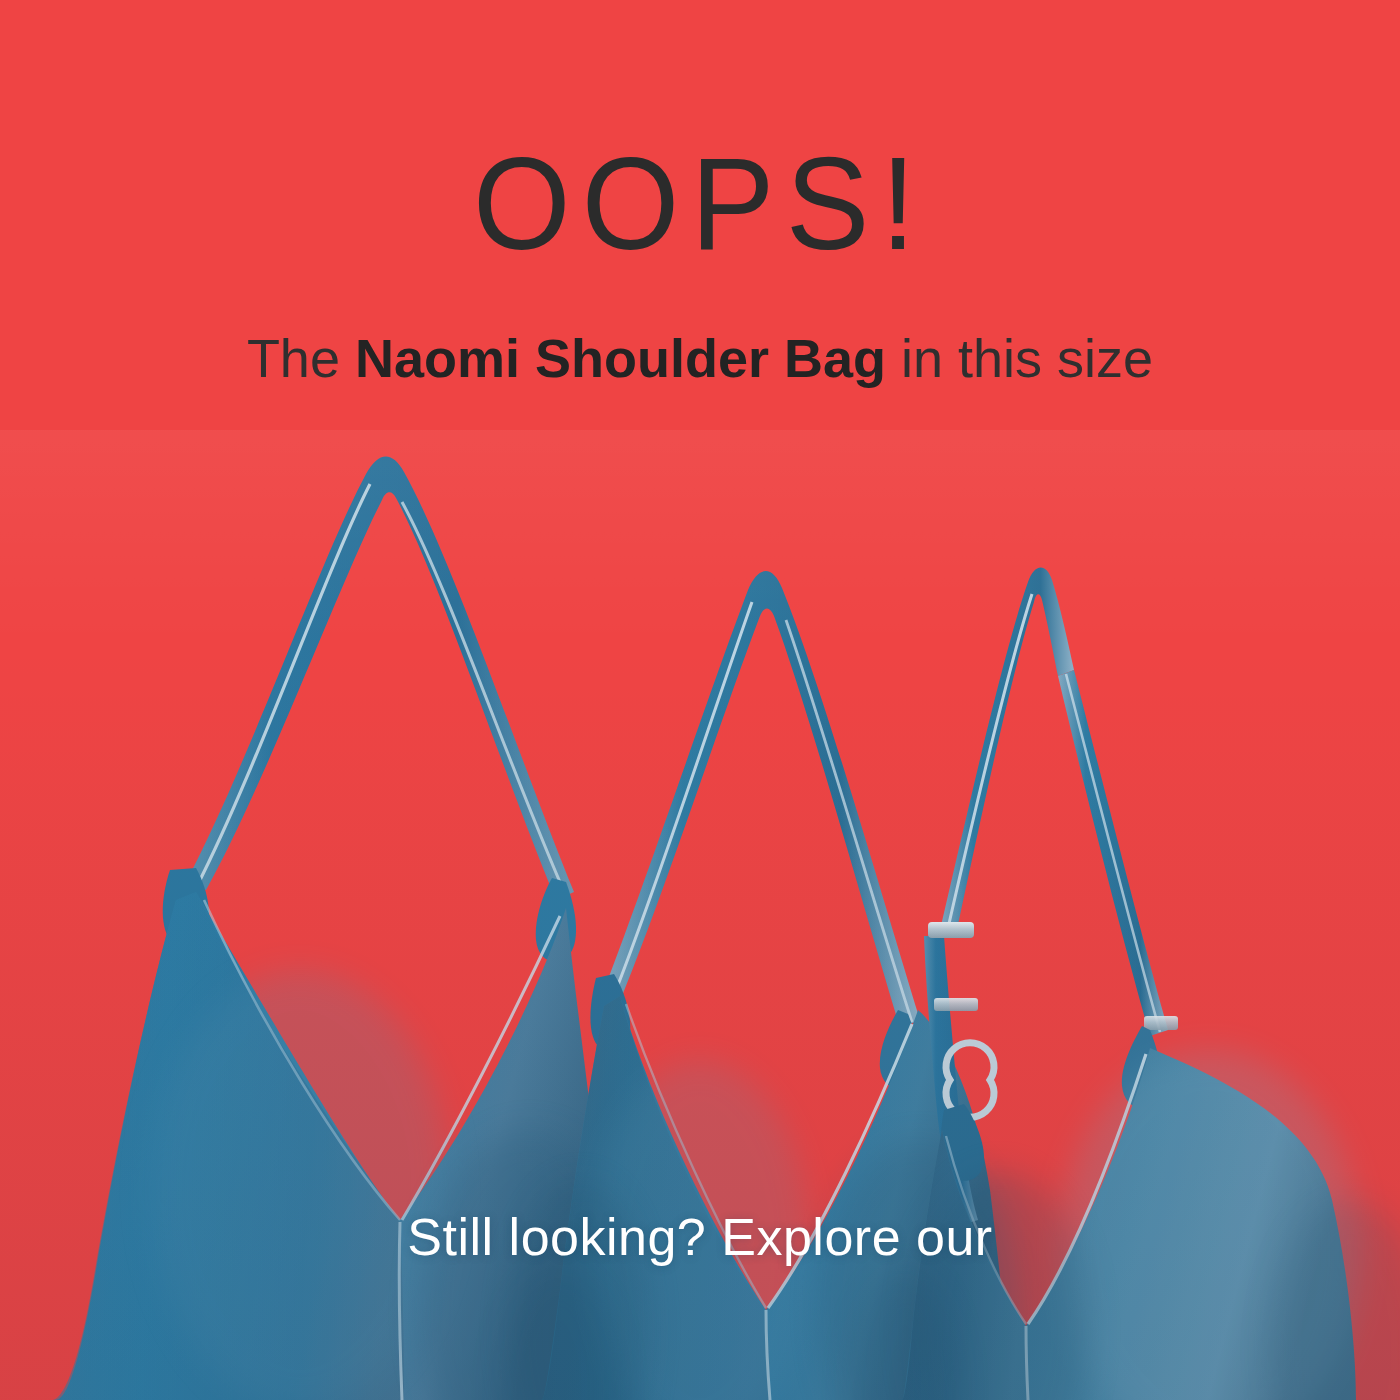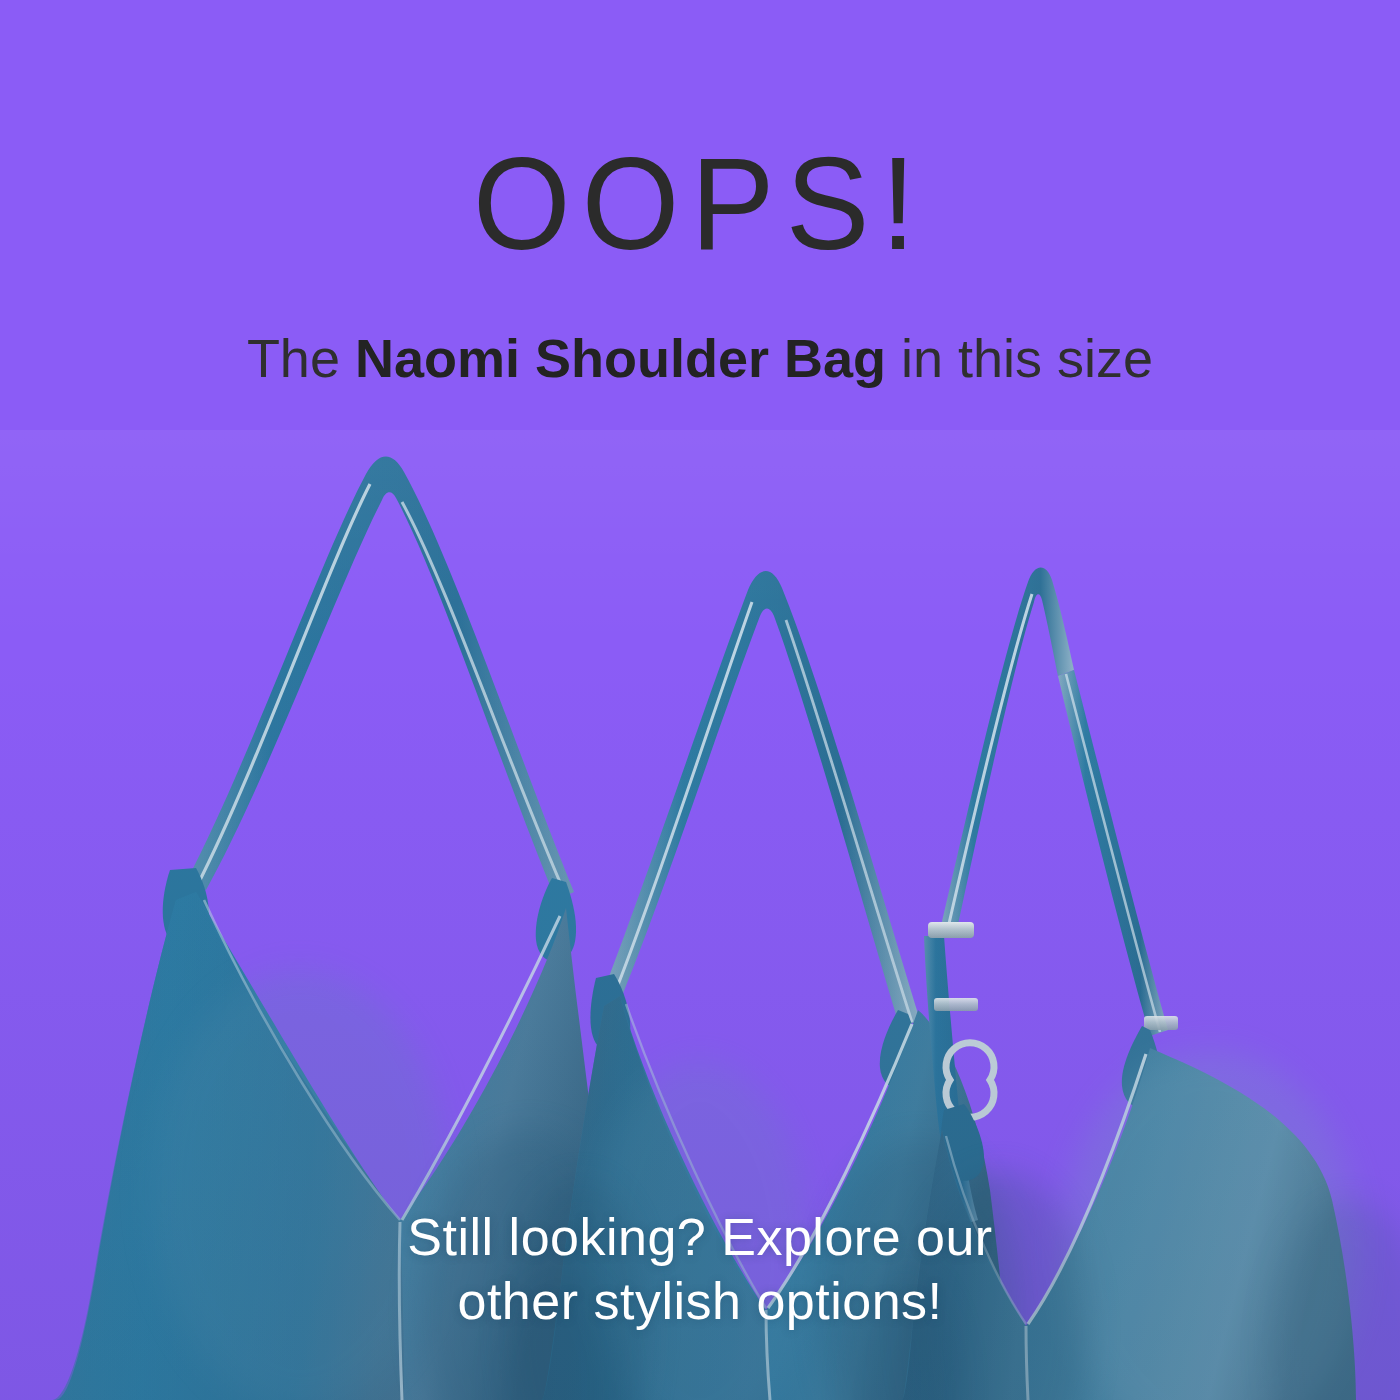--- a/index.html
+++ b/index.html
@@ -8,21 +8,21 @@
   html, body {
     width:1400px; height:1400px;
     overflow:hidden;
     background:#efefee;
     font-family:"Liberation Sans", sans-serif;
   }
 
   #stage {
     position:relative;
     width:1400px; height:1400px;
-    background:#8b5cf6;
+    background:#ef4444;
     overflow:hidden;
   }
 
   
   .headline {
     position:absolute;
     top:138px; left:0; width:100%;
     text-align:center;
     font-size:132px;
     font-weight:300;
@@ -281,16 +281,15 @@
 
       <ellipse cx="560" cy="960" rx="60" ry="120" fill="#1f4e6b" opacity=".16" filter="url(#soft)"></ellipse>
       <ellipse cx="905" cy="960" rx="55" ry="120" fill="#1f4e6b" opacity=".16" filter="url(#soft)"></ellipse>
     </svg>
   </div>
 
   <div class="vign"></div>
 
   <div class="footer-cta">
     <div>Still looking? Explore our</div>
-    <div>other stylish options!</div>
   </div>
 
 </div>
 
 </body></html>

